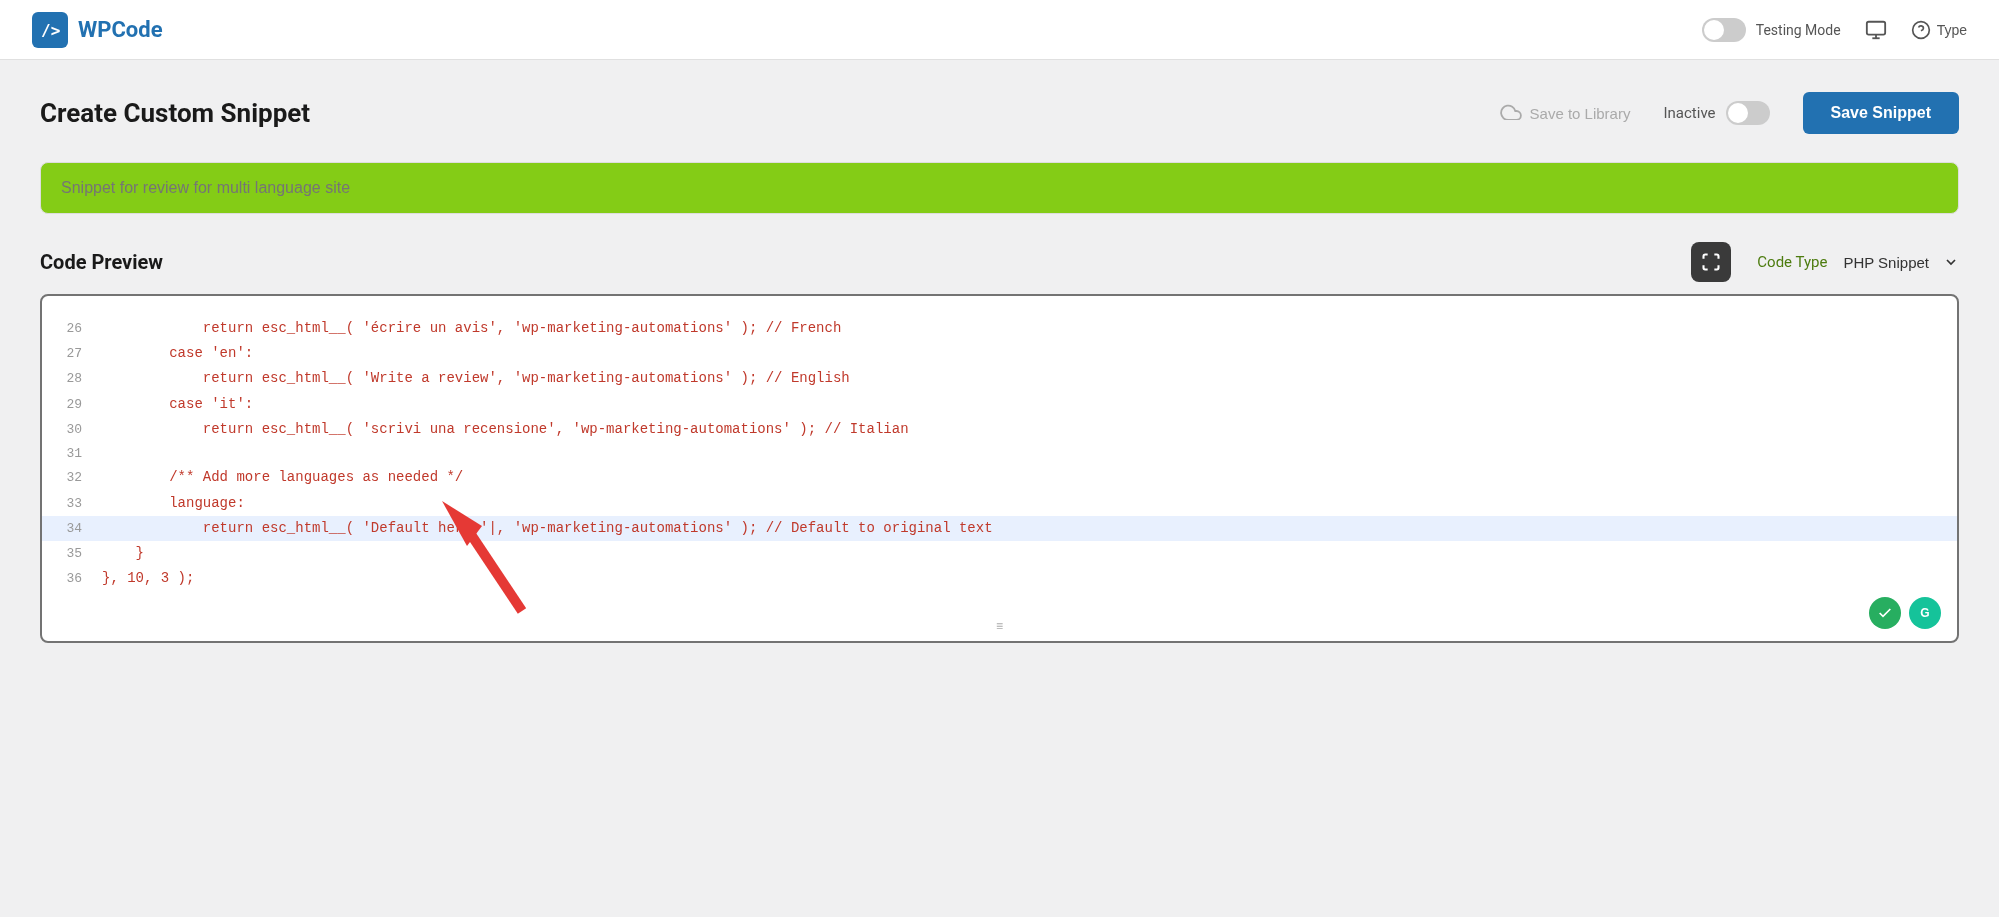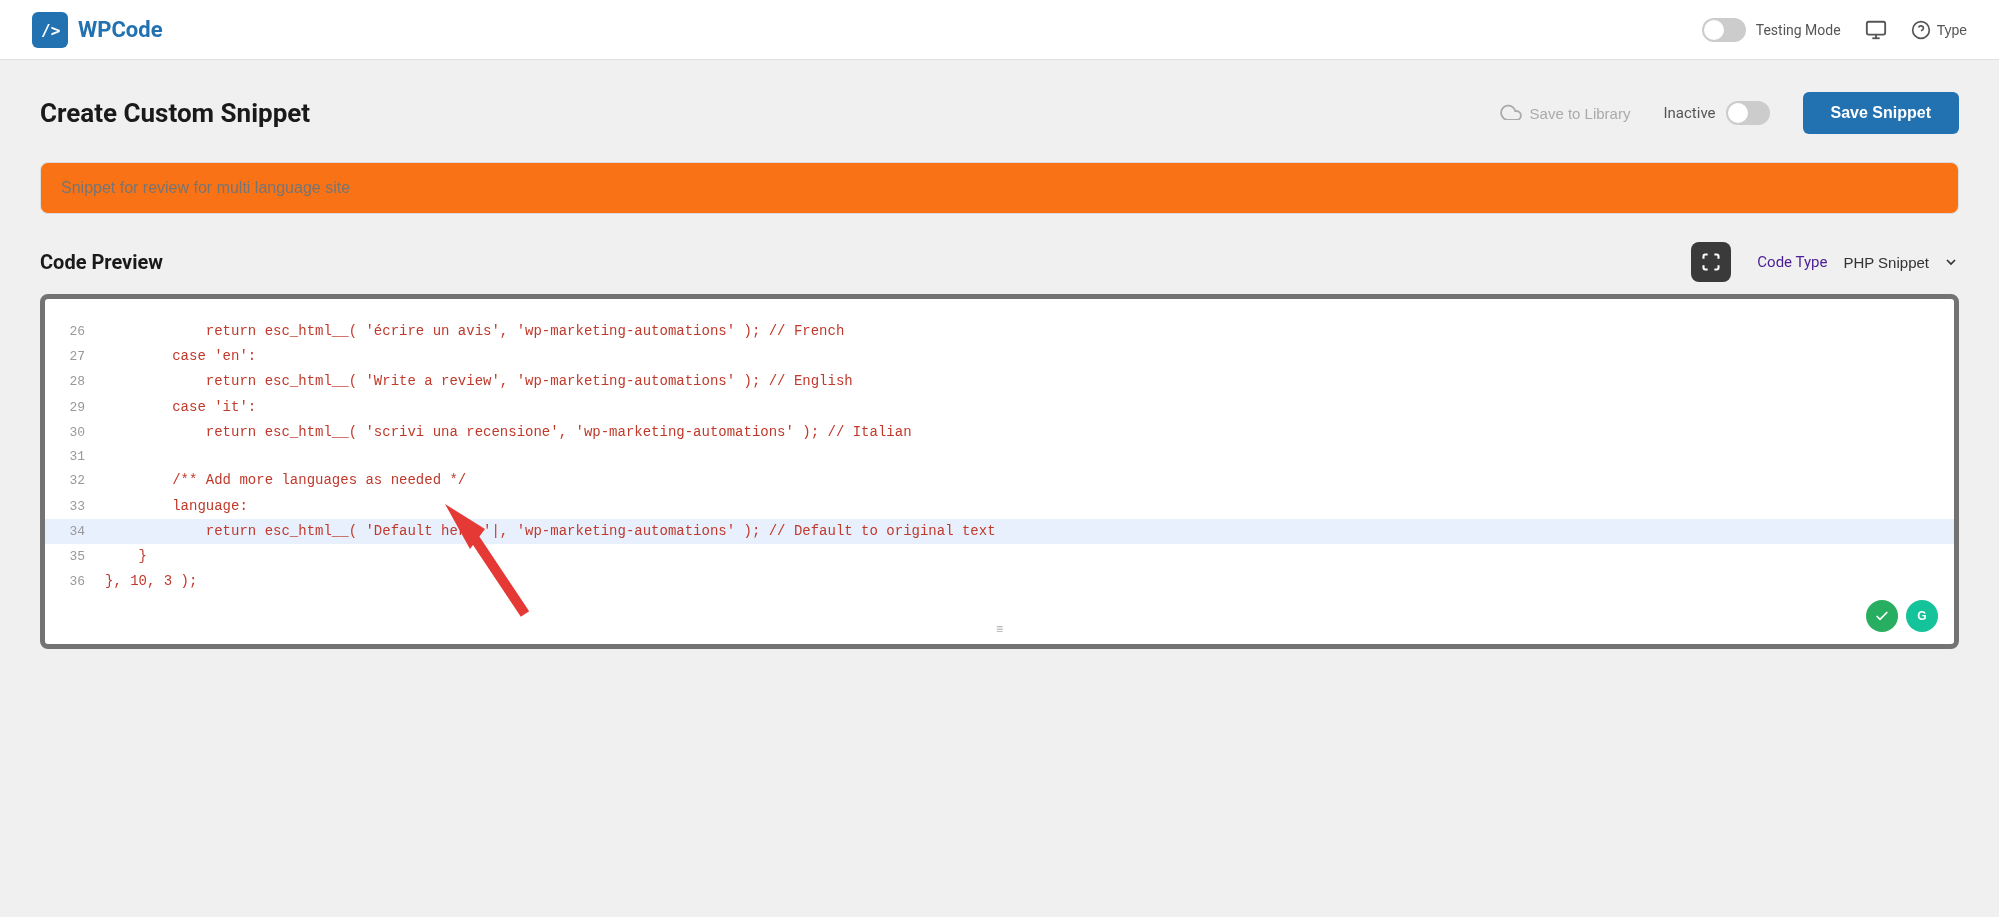--- a/index.html
+++ b/index.html
@@ -170,21 +170,21 @@
       cursor: pointer;
     }
 
     
     .snippet-name-input {
       width: 100%;
       padding: 16px 20px;
       font-size: 16px;
       border: 1px solid #ddd;
       border-radius: 8px;
-      background: #f97316;
+      background: #84cc16;
       color: #333;
       margin-bottom: 28px;
       outline: none;
     }
 
     
     .code-preview-header {
       display: flex;
       align-items: center;
       justify-content: space-between;
@@ -208,38 +208,38 @@
       border-radius: 8px;
       cursor: pointer;
       display: flex;
       align-items: center;
       justify-content: center;
       color: #fff;
       font-size: 18px;
     }
     .code-type-label {
       font-size: 15px;
-      color: #4c1d95;
+      color: #4d7c0f;
       margin-left: 10px;
     }
     .code-type-select {
       font-size: 15px;
       color: #333;
       background: none;
       border: none;
       cursor: pointer;
       display: flex;
       align-items: center;
       gap: 14px;
     }
 
     
     .code-editor {
       background: #fff;
-      border: 5px solid #737373;
+      border: 2px solid #737373;
       border-radius: 8px;
       overflow: hidden;
       position: relative;
     }
     .code-area {
       font-family: 'Courier New', Courier, monospace;
       font-size: 14px;
       padding: 20px 0;
       line-height: 1.8;
     }

